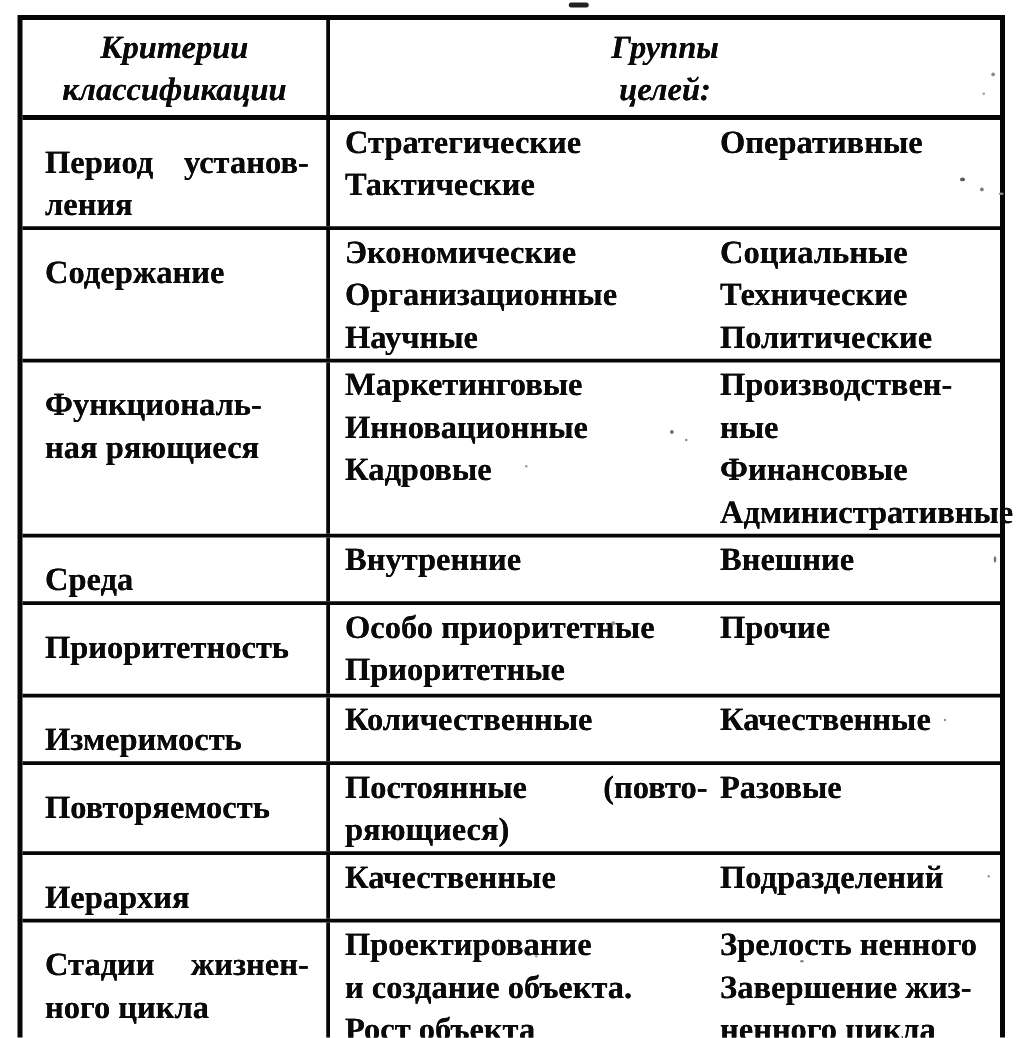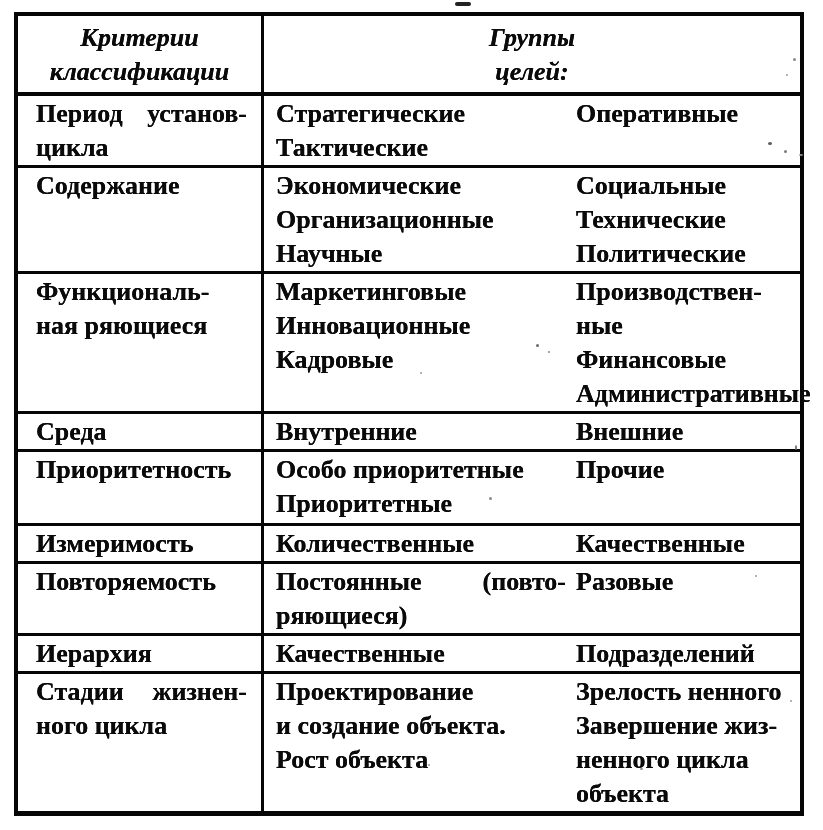--- a/index.html
+++ b/index.html
@@ -26,21 +26,21 @@
   .row {
     display: grid;
     grid-template-columns: 246px 1fr;
     border-top: 3px solid #060606;
   }
   .row.hdr { border-top: none; }
   .row.sep4 { border-top-width: 4px; }
   .cell { padding-top: 1px; }
   .c1 {
     border-right: 3px solid #060606;
-    padding: 1px 14px 0 18px;
+    padding: 17px 14px 0 18px;
   }
   .c2 {
     display: grid;
     grid-template-columns: 300px 1fr;
     padding: 1px 4px 0 12px;
     align-content: start;
   }
   .suba { padding-right: 10px; }
   .subb { padding-right: 2px; }
   .ln {
@@ -75,21 +75,21 @@
     </div>
     <div class="cell c2h">
       <div class="ln">Группы</div>
       <div class="ln">целей:</div>
     </div>
   </div>
 
   <div class="row sep4" style="min-height:72px">
     <div class="cell c1">
       <div class="ln just">Период установ-</div>
-      <div class="ln">цикла</div>
+      <div class="ln">ления</div>
     </div>
     <div class="cell c2">
       <div class="suba">
         <div class="ln">Стратегические</div>
         <div class="ln">Тактические</div>
       </div>
       <div class="subb">
         <div class="ln">Оперативные</div>
       </div>
     </div>

